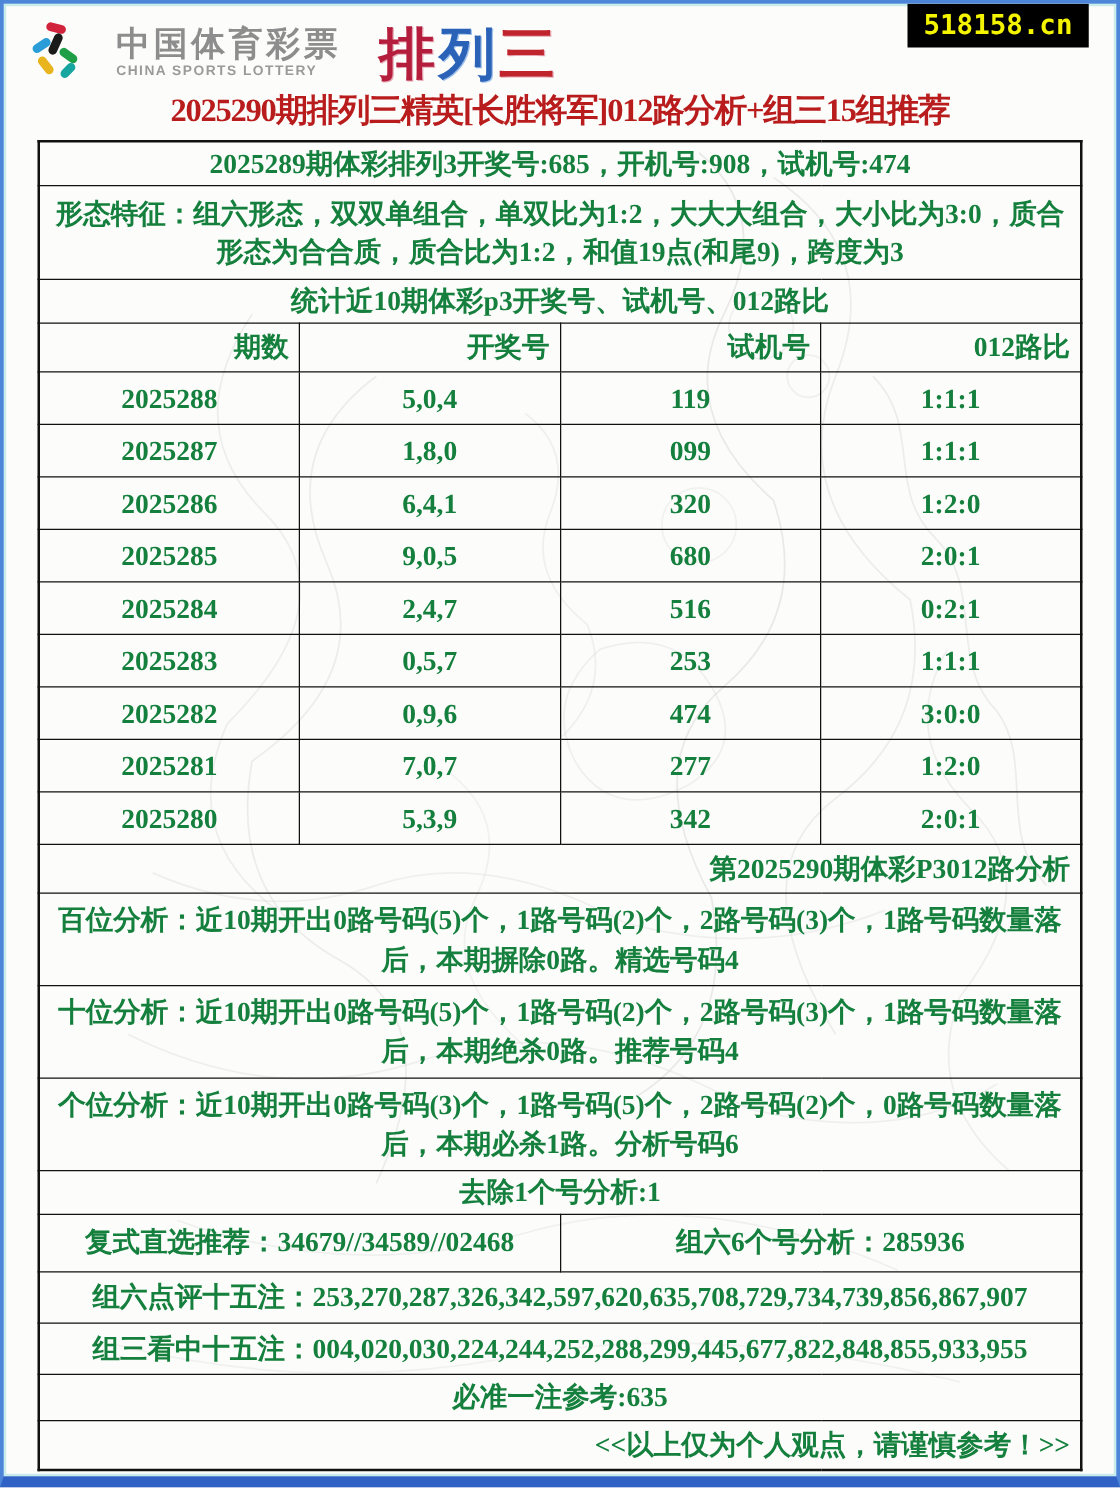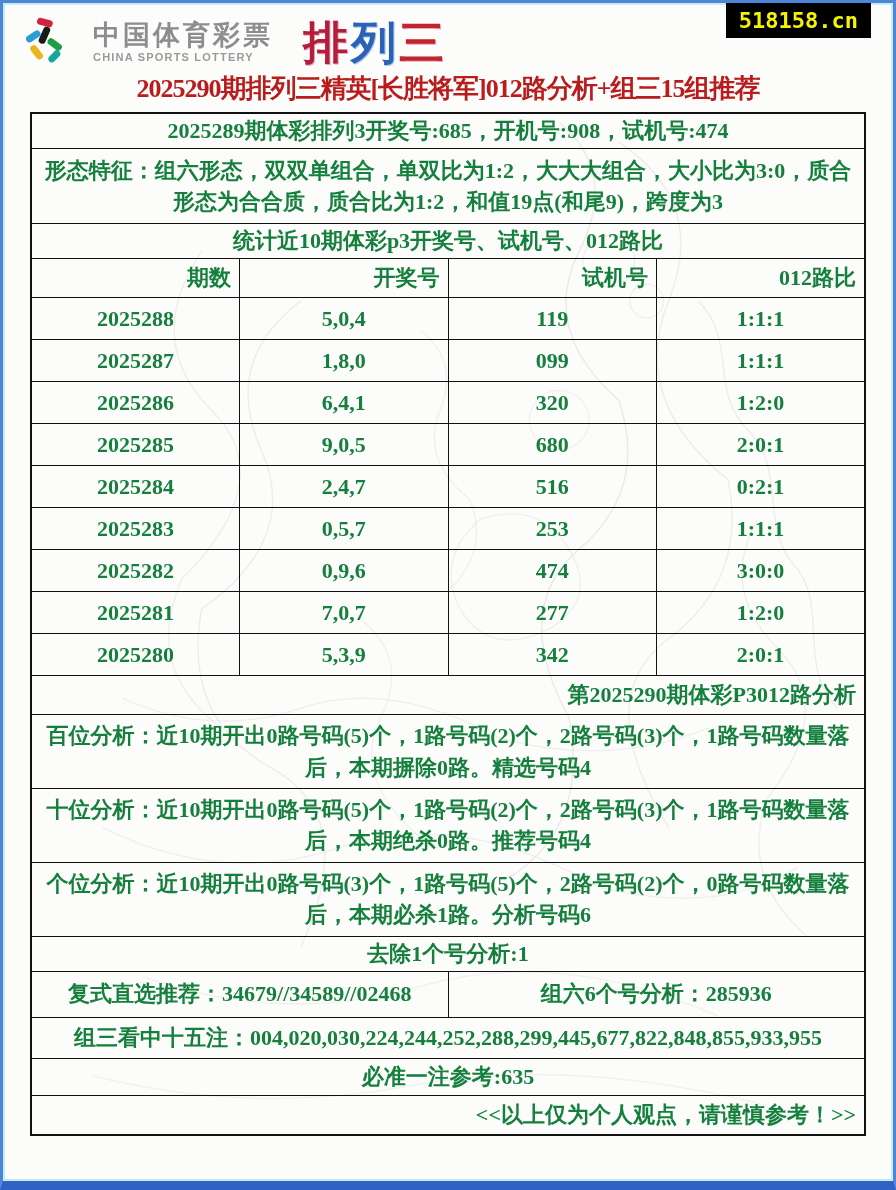--- a/index.html
+++ b/index.html
@@ -196,20 +196,23 @@
 
       <tr>
         <td colspan="4" class="center bold h31">去除1个号分析:1</td>
       </tr>
 
       <tr>
         <td colspan="2" class="center bold h45">复式直选推荐：34679//34589//02468</td>
         <td colspan="2" class="center bold h45">组六6个号分析：285936</td>
       </tr>
 
+      <tr>
+        <td colspan="4" class="center bold h40">组六点评十五注：253,270,287,326,342,597,620,635,708,729,734,739,856,867,907</td>
+      </tr>
 
       <tr>
         <td colspan="4" class="center bold h40">组三看中十五注：004,020,030,224,244,252,288,299,445,677,822,848,855,933,955</td>
       </tr>
 
       <tr>
         <td colspan="4" class="center bold h36">必准一注参考:635</td>
       </tr>
 
       <tr>

